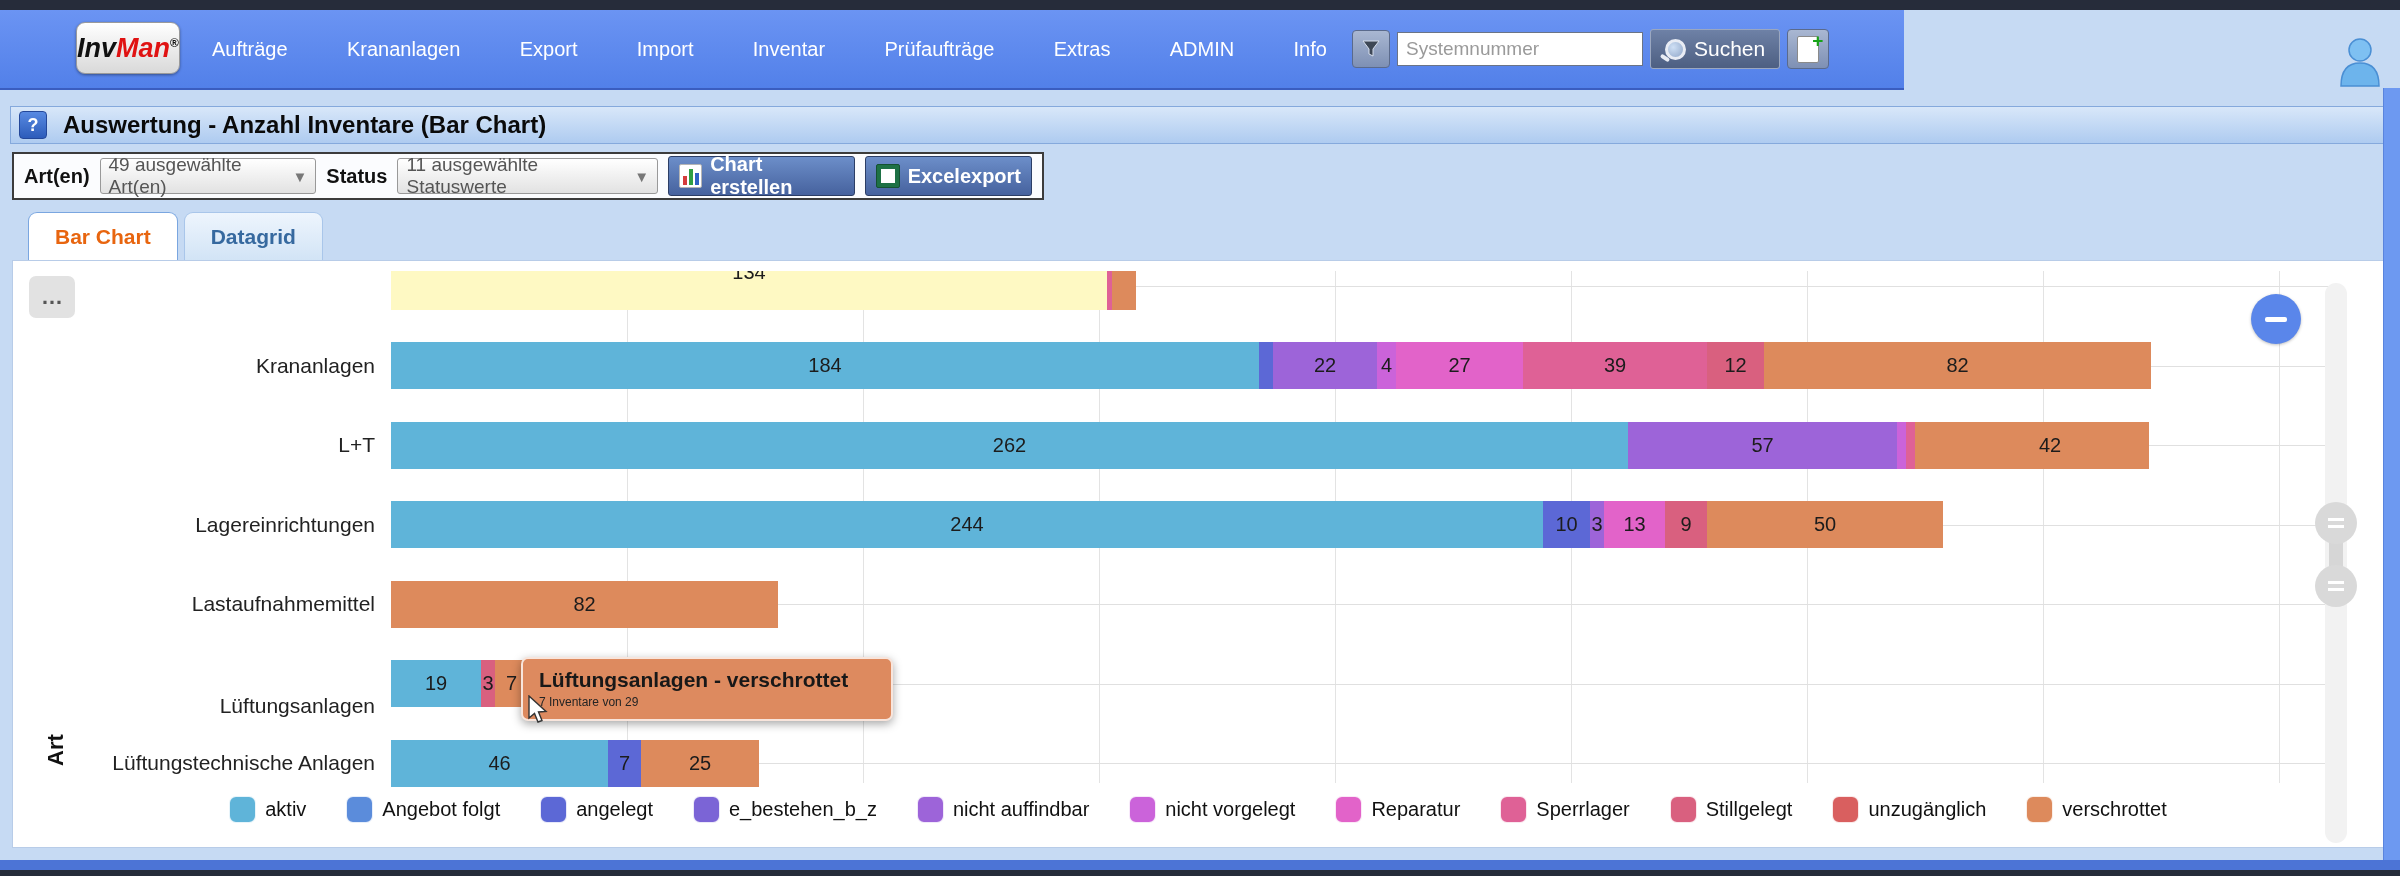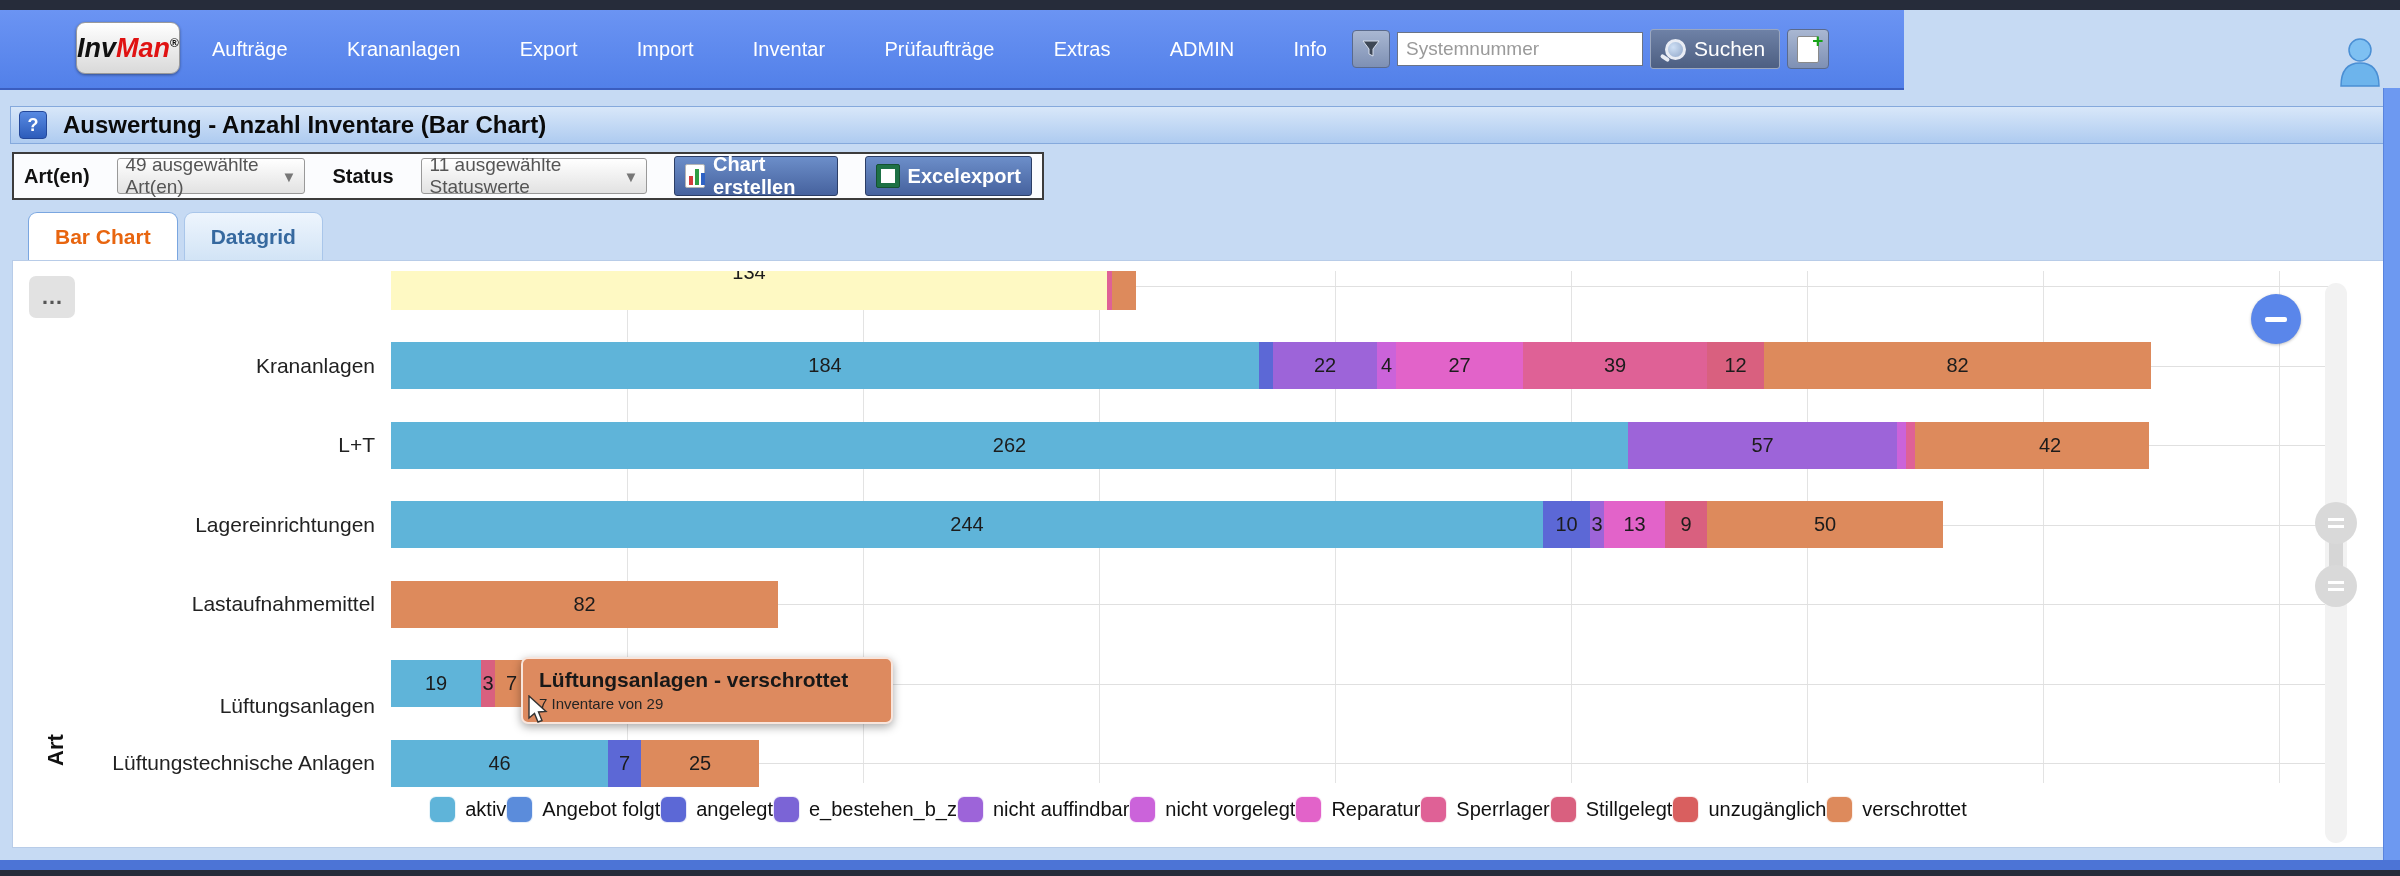--- a/index.html
+++ b/index.html
@@ -45,21 +45,21 @@
   .titlebar{position:absolute;left:10px;top:106px;width:2380px;height:38px;
     background:linear-gradient(#dcearx,#b5cff1);background:linear-gradient(#d8e7f9,#aecbf0);
     border:1px solid #85a9dc;display:flex;align-items:center;box-sizing:border-box;}
   .help-icon{width:26px;height:26px;margin-left:8px;border-radius:4px;
     background:linear-gradient(#588ae2,#2d5cba);border:1px solid #24489a;color:#fff;
     font-size:18px;font-weight:bold;display:flex;align-items:center;justify-content:center;}
   .page-title{margin-left:16px;font-size:24px;font-weight:bold;color:#0a0a0a;}
 
   
   .filterbar{position:absolute;left:12px;top:152px;width:1032px;height:48px;box-sizing:border-box;
-    background:#fbfcfe;border:2px solid #3c3c3c;display:flex;align-items:center;padding:0 10px;gap:27px;}
+    background:#fbfcfe;border:2px solid #3c3c3c;display:flex;align-items:center;padding:0 10px;gap:10px;}
   .flabel{font-size:20px;font-weight:bold;color:#111;white-space:nowrap;}
   .dropdown{height:36px;box-sizing:border-box;border:1px solid #999;border-radius:3px;
     background:linear-gradient(#ffffff,#e2e2e2);display:flex;align-items:center;justify-content:space-between;
     padding:0 8px;color:#555;font-size:19px;}
   .dd-art{width:226px;}
   .dd-status{width:272px;}
   .dd-arrow{color:#777;font-size:15px;margin-left:10px;}
   .fbtn{height:38px;border-radius:3px;border:1px solid #2c3e66;background:linear-gradient(#6c8ec9,#46629e);
     color:#fff;font-size:20px;font-weight:bold;display:flex;align-items:center;gap:8px;padding:0 10px;}
   .icon-chart{width:22px;height:22px;background:#fff;border-radius:2px;position:relative;border:1px solid #b5b5b5;}
@@ -106,25 +106,25 @@
   .vslider-bridge{position:absolute;left:2316px;top:262px;width:14px;height:64px;background:#d6d6d6;}
   .vslider-handle{position:absolute;left:2302px;width:42px;height:42px;border-radius:50%;background:#d9d9d9;
     display:flex;flex-direction:column;align-items:center;justify-content:center;gap:4px;}
   .vslider-handle i{display:block;width:16px;height:3px;background:#ffffff;}
   .vh1{top:241px;} .vh2{top:304px;}
 
   .tooltip{position:absolute;left:508px;top:386px;min-width:372px;box-sizing:border-box;
     background:#dd8a5f;border:2px solid rgba(255,255,255,.78);border-radius:7px;
     box-shadow:0 3px 10px rgba(0,0,0,.35);padding:9px 16px 10px 16px;z-index:9;}
   .tooltip .tt-title{font-size:21px;font-weight:bold;color:#181818;}
-  .tooltip .tt-line{font-size:15px;color:#242424;margin-top:3px;}
+  .tooltip .tt-line{font-size:12px;color:#242424;margin-top:3px;}
   .cursor{position:absolute;left:512px;top:424px;z-index:10;}
 
   .legend{position:absolute;left:0;top:535px;width:2370px;display:flex;justify-content:center;
-    align-items:center;}
+    align-items:center;column-gap:40px;}
   .legend-item{display:flex;align-items:center;gap:9px;}
   .swatch{width:27px;height:27px;border-radius:7px;border:1px solid rgba(255,255,255,.85);box-sizing:border-box;}
   .legend-label{font-size:20px;color:#111;}
 </style>
 </head>
 <body>
 
 <div class="top-edge"></div>
 
 <div class="navbar">

